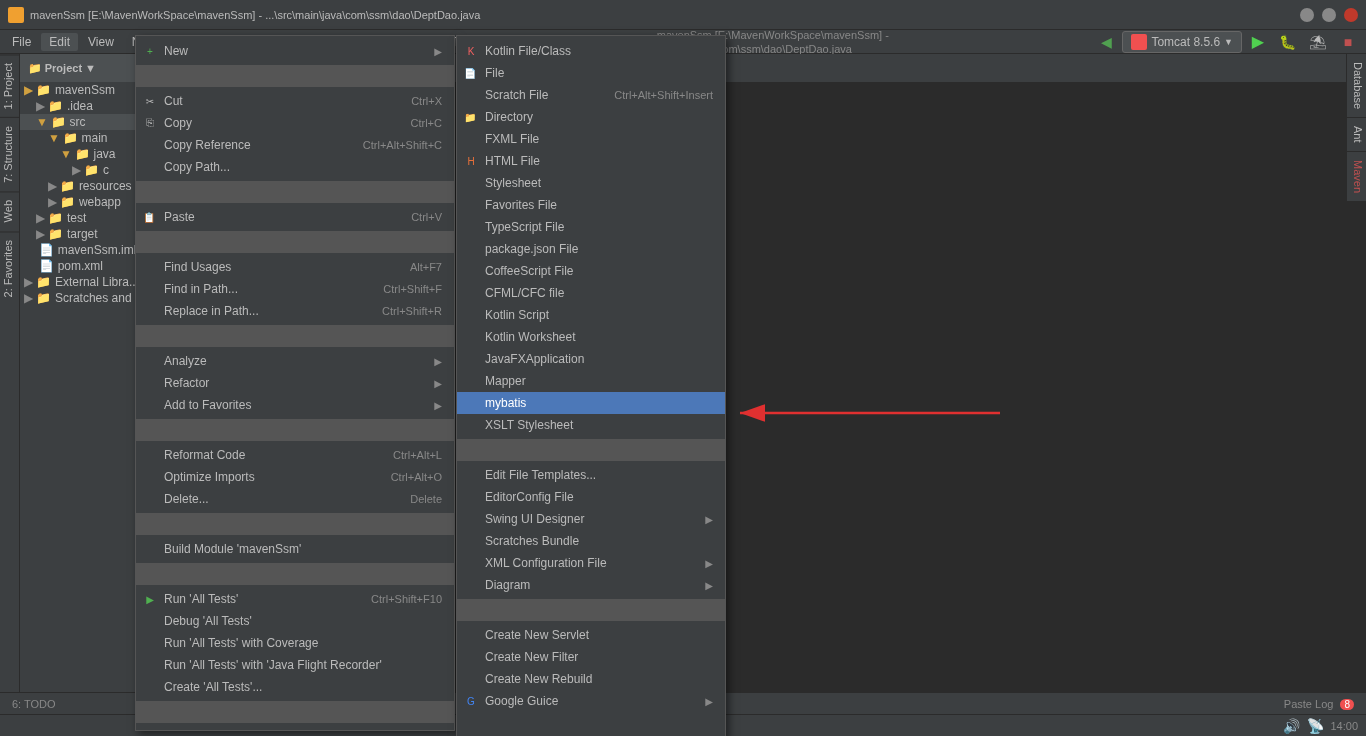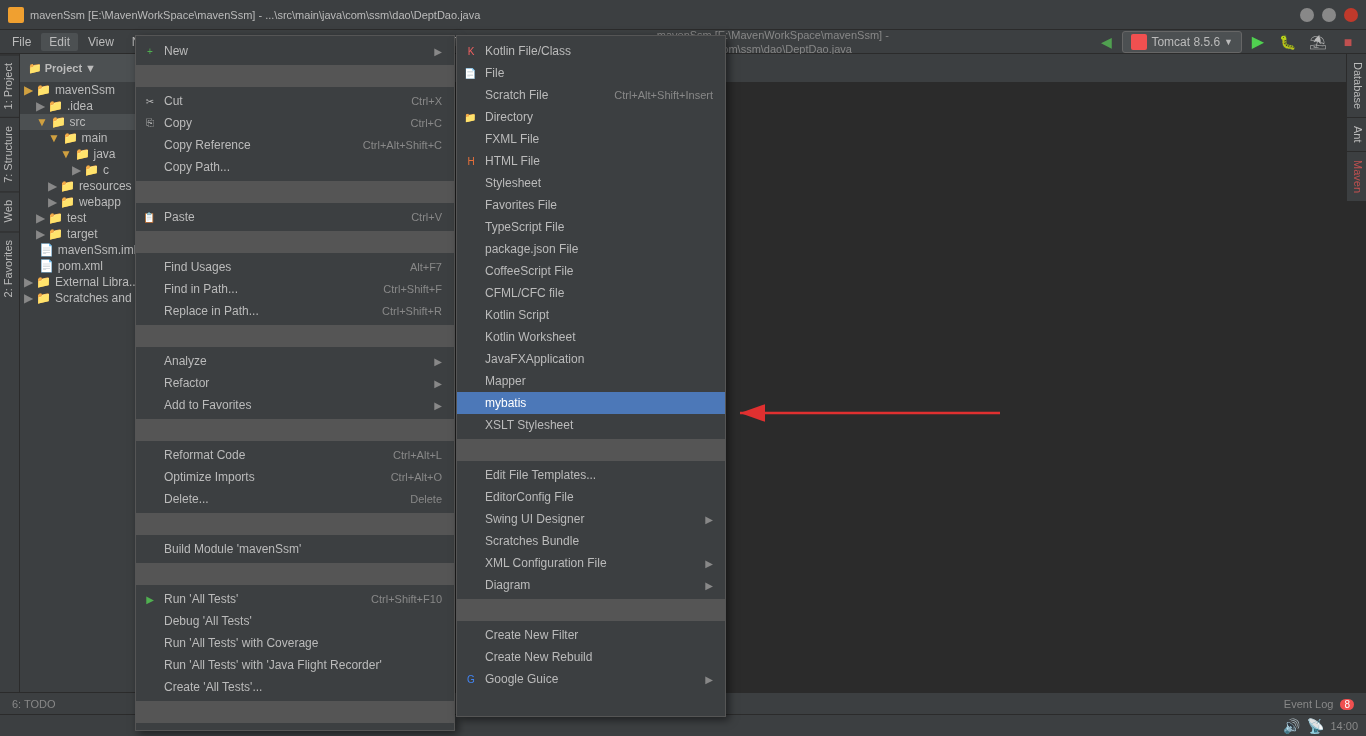--- a/index.html
+++ b/index.html
@@ -629,20 +629,23 @@
   <div class="cm-item">
     <span class="label">XML Configuration File</span>
     <span class="arrow">▶</span>
   </div>
   <div class="cm-item">
     <span class="label">Diagram</span>
     <span class="arrow">▶</span>
   </div>
   <div class="cm-item separator"></div>
   <div class="cm-item">
+    <span class="label">Create New Servlet</span>
+  </div>
+  <div class="cm-item">
     <span class="label">Create New Filter</span>
   </div>
   <div class="cm-item">
     <span class="label">Create New Rebuild</span>
   </div>
   <div class="cm-item">
     <span class="cm-icon" style="color:#4285f4;">G</span>
     <span class="label">Google Guice</span>
     <span class="arrow">▶</span>
   </div>
@@ -662,21 +665,21 @@
     <line x1="270" y1="15" x2="10" y2="15" stroke="#e03030" stroke-width="2.5" marker-end="url(#arrowhead)"></line>
   </svg>
 </div>
 
 <div id="bottom-tabs">
   <div class="bottom-tab">
     <span>6: TODO</span>
   </div>
   <div style="flex:1;"></div>
   <div class="bottom-tab">
-    <span>Event Log</span>
+    <span>Paste Log</span>
     <span class="badge">8</span>
   </div>
 </div>
 
 <div id="statusbar">
   <span style="flex:1;"></span>
 
   <div style="display:flex;align-items:center;gap:6px;">
     <span style="font-size:14px;">🔊</span>
     <span style="font-size:14px;">📡</span>

